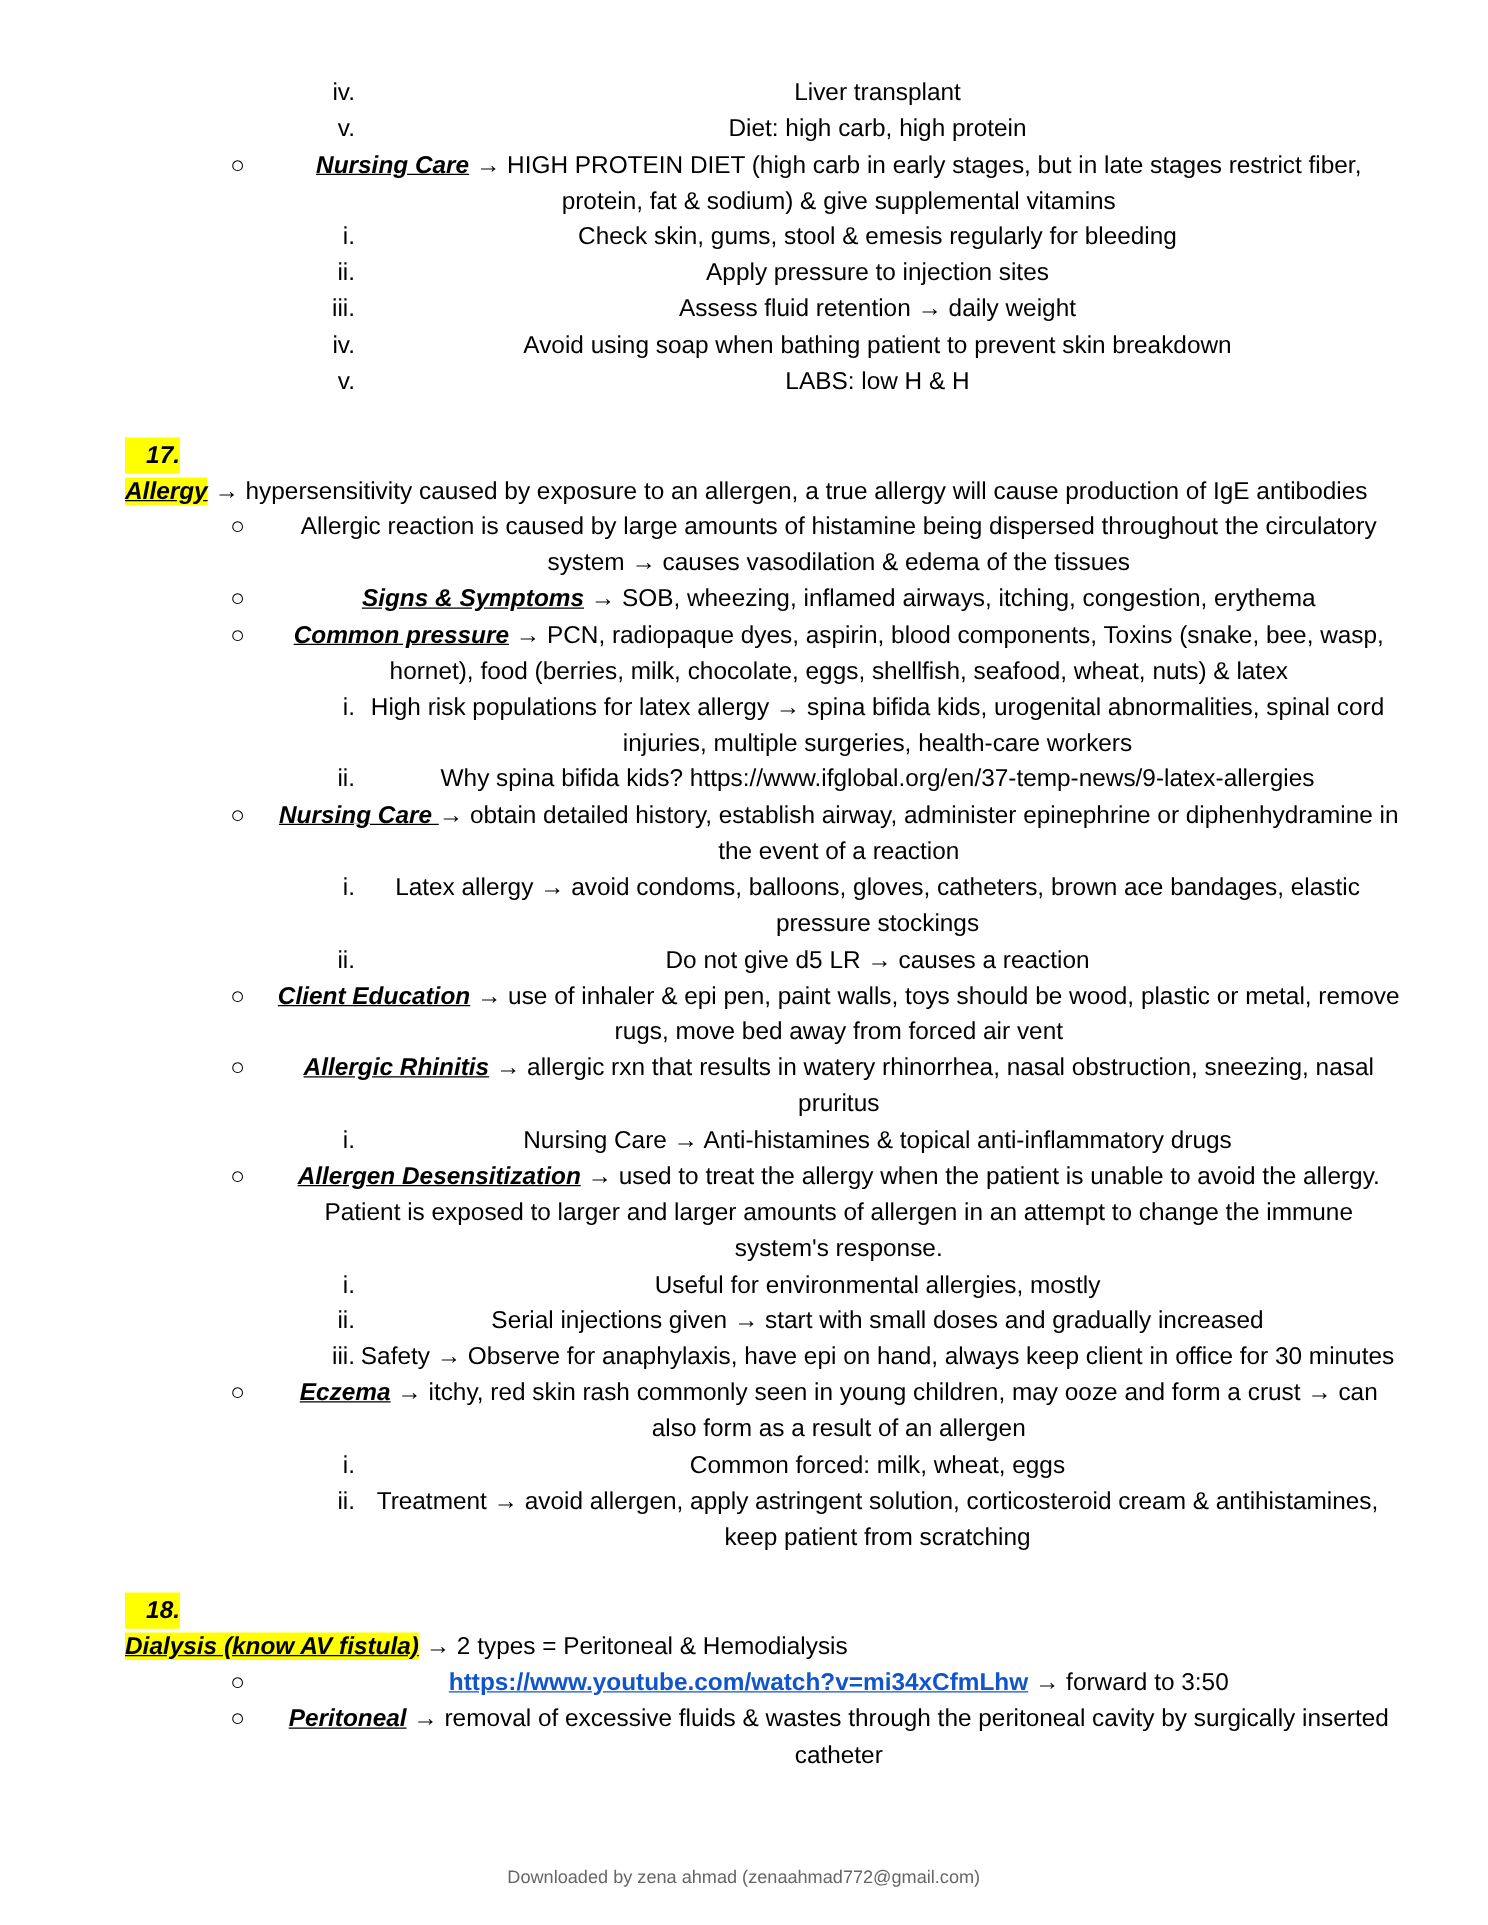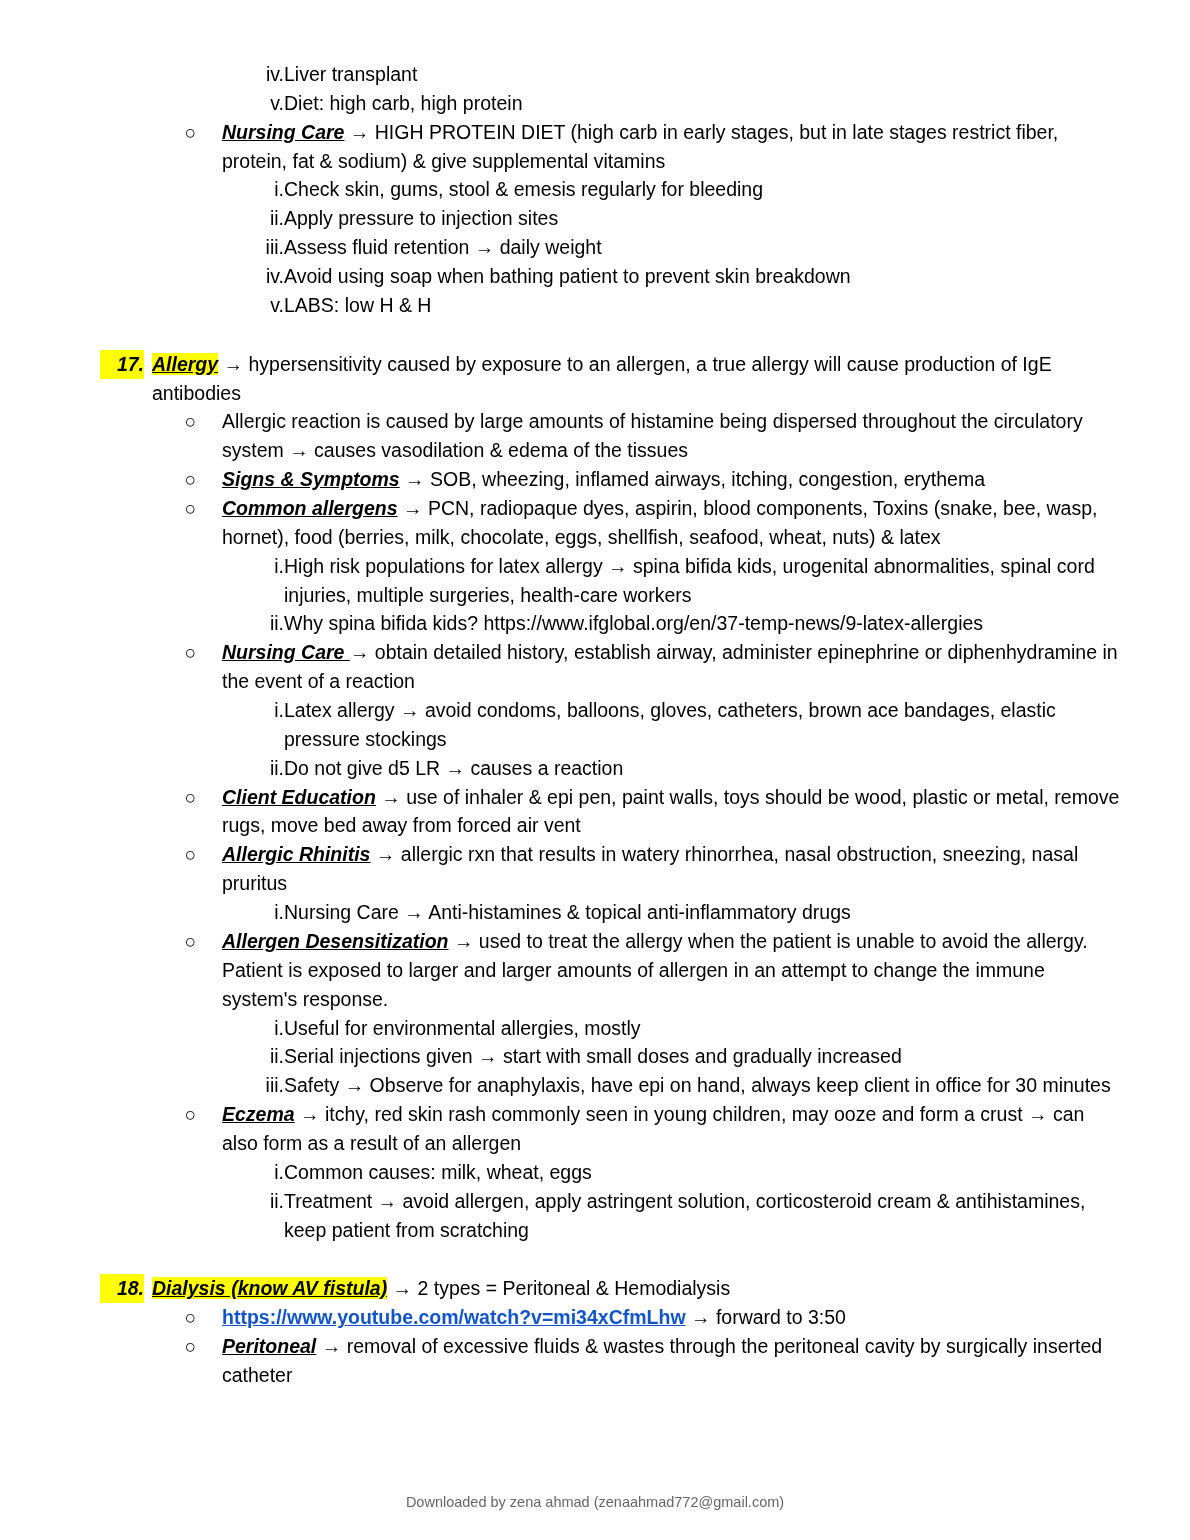--- a/index.html
+++ b/index.html
@@ -30,24 +30,25 @@
     display: flex;
     align-items: flex-start;
   }
   .marker {
     flex: 0 0 auto;
     text-align: right;
     white-space: pre;
   }
   .txt {
     flex: 1 1 auto;
+    text-align: center;
   }
 
   
-  .lvl-num   { margin-left: 30px; }           
+  .lvl-num   { margin-left: 30px; flex-direction: column; }           
   .lvl-num .marker { width: 44px; margin-right: 8px; }
 
   .lvl-circ  { margin-left: 104px; }          
   .lvl-circ .marker { width: 22px; margin-right: 26px; }
 
   .lvl-rom   { margin-left: 158px; }          
   .lvl-rom .marker { width: 56px; }
 
   .hl {
     background: #ffff00;
@@ -124,21 +125,21 @@
       <span class="txt"><span class="b u"></span><span>Allergic reaction is caused by large amounts of histamine being dispersed throughout the circulatory system → causes vasodilation &amp; edema of the tissues</span></span>
     </div>
 
     <div class="row lvl-circ">
       <span class="marker">○</span>
       <span class="txt"><span class="b u">Signs &amp; Symptoms</span><span> → SOB, wheezing, inflamed airways, itching, congestion, erythema</span></span>
     </div>
 
     <div class="row lvl-circ">
       <span class="marker">○</span>
-      <span class="txt"><span class="b u">Common allergens</span><span> → PCN, radiopaque dyes, aspirin, blood components, Toxins (snake, bee, wasp, hornet), food (berries, milk, chocolate, eggs, shellfish, seafood, wheat, nuts) &amp; latex</span></span>
+      <span class="txt"><span class="b u">Common pressure</span><span> → PCN, radiopaque dyes, aspirin, blood components, Toxins (snake, bee, wasp, hornet), food (berries, milk, chocolate, eggs, shellfish, seafood, wheat, nuts) &amp; latex</span></span>
     </div>
     <div class="row lvl-rom">
       <span class="marker">i.</span>
       <span class="txt">High risk populations for latex allergy → spina bifida kids, urogenital abnormalities, spinal cord injuries, multiple surgeries, health-care workers</span>
     </div>
     <div class="row lvl-rom">
       <span class="marker">ii.</span>
       <span class="txt">Why spina bifida kids? https://www.ifglobal.org/en/37-temp-news/9-latex-allergies</span>
     </div>
 
@@ -185,21 +186,21 @@
       <span class="marker">iii.</span>
       <span class="txt">Safety → Observe for anaphylaxis, have epi on hand, always keep client in office for 30 minutes</span>
     </div>
 
     <div class="row lvl-circ">
       <span class="marker">○</span>
       <span class="txt"><span class="b u">Eczema</span><span> → itchy, red skin rash commonly seen in young children, may ooze and form a crust → can also form as a result of an allergen</span></span>
     </div>
     <div class="row lvl-rom">
       <span class="marker">i.</span>
-      <span class="txt">Common causes: milk, wheat, eggs</span>
+      <span class="txt">Common forced: milk, wheat, eggs</span>
     </div>
     <div class="row lvl-rom">
       <span class="marker">ii.</span>
       <span class="txt">Treatment → avoid allergen, apply astringent solution, corticosteroid cream &amp; antihistamines, keep patient from scratching</span>
     </div>
 
     <div class="spacer-lg"></div>
 
     <div class="row lvl-num">
       <span class="marker hl b">18.</span>

